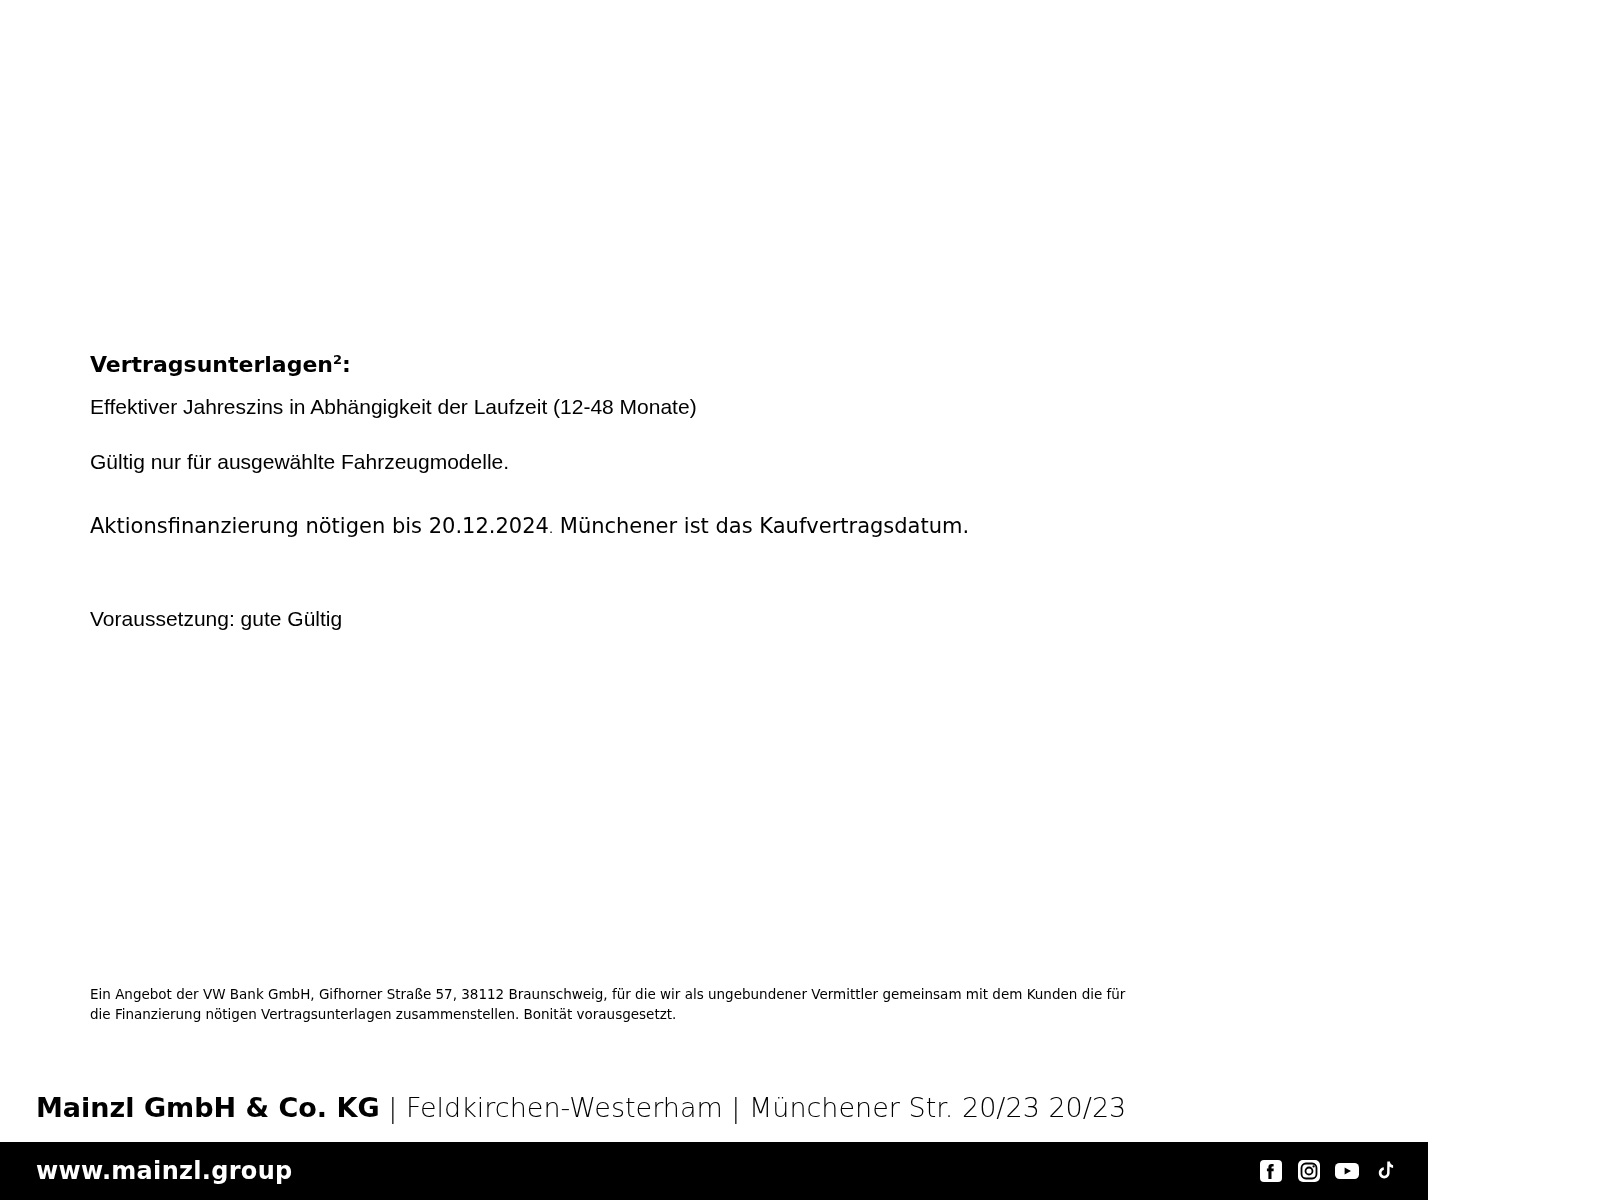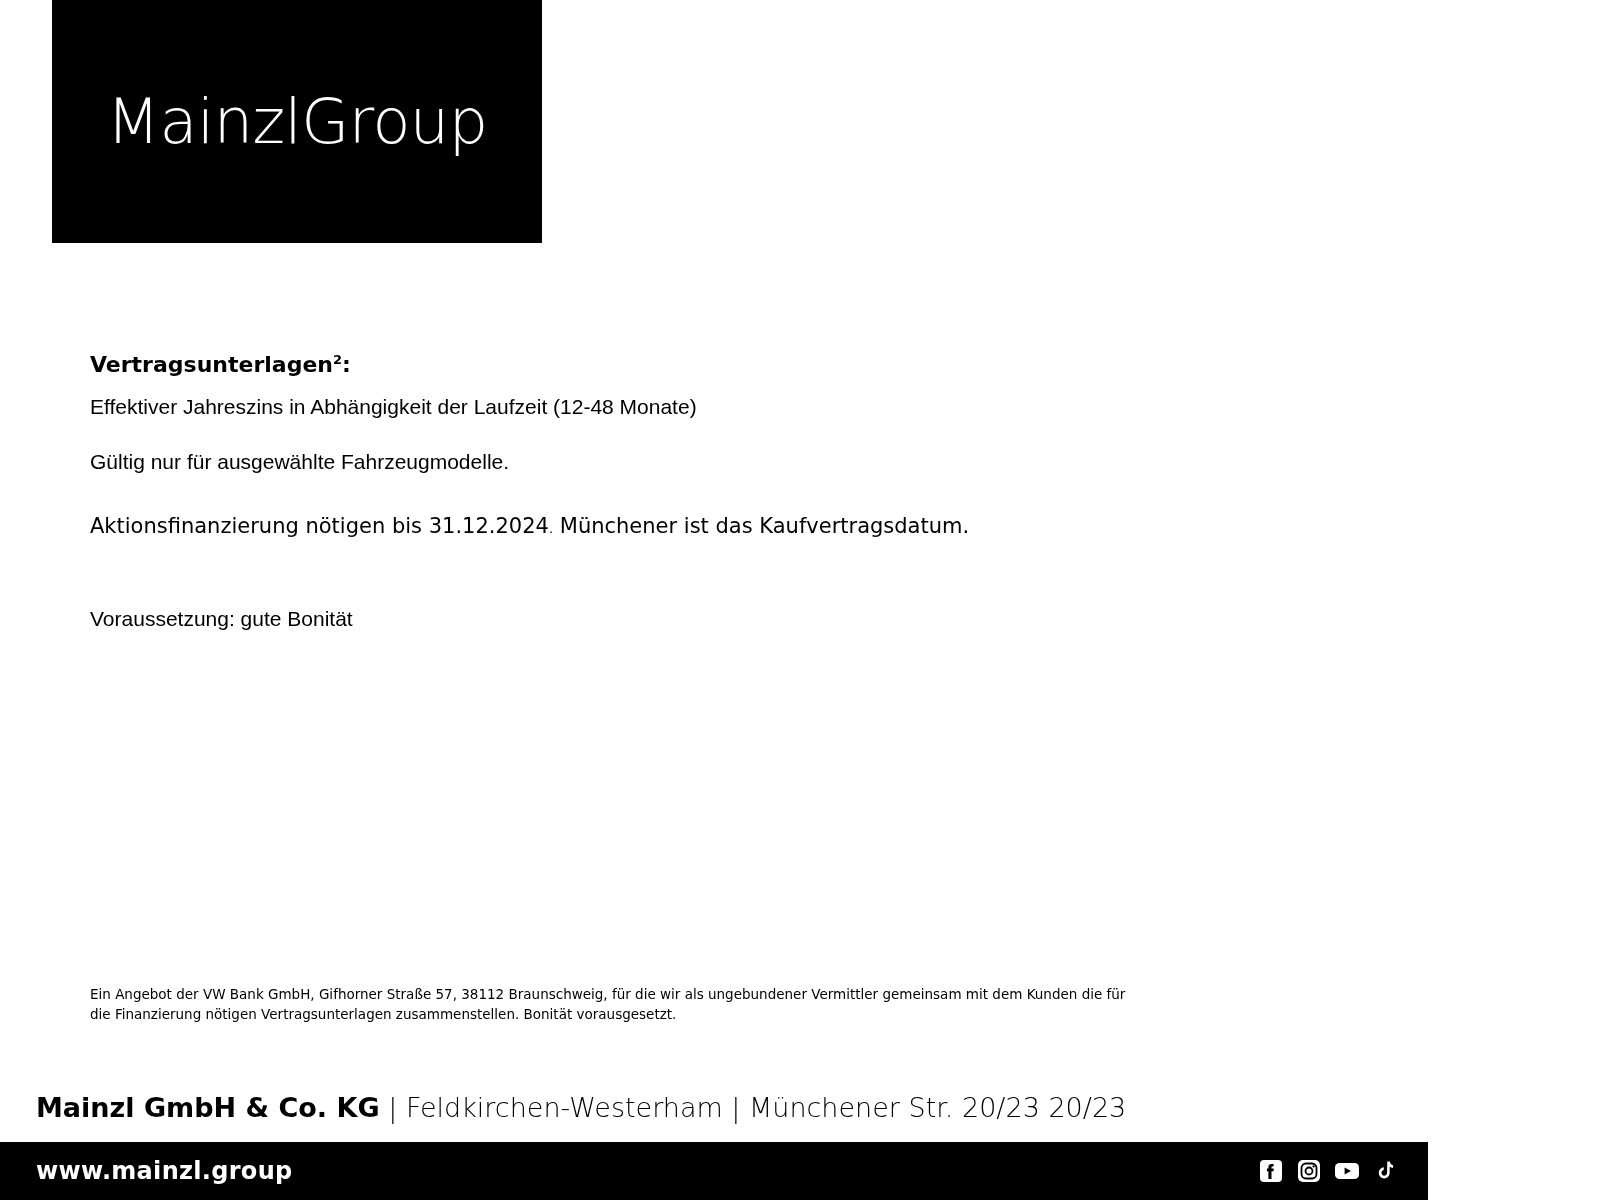--- a/index.html
+++ b/index.html
@@ -161,41 +161,38 @@
     align-items: center;
     justify-content: center;
   }
   .social-icon svg { display: block; }
 </style>
 </head>
 <body>
 
 <div class="page">
 
-  <div class="logo-box">
-    <span class="logo-text">MainzlGroup</span>
-  </div>
 
   <div class="body-block">
 
     <div class="heading">
       <span>Vertragsunterlagen</span><sup>2</sup><span>:</span>
     </div>
 
     <p class="line">Effektiver Jahreszins in Abhängigkeit der Laufzeit (12-48 Monate)</p>
 
     <p class="line spaced-top">Gültig nur für ausgewählte Fahrzeugmodelle.</p>
 
     <div class="promo-line">
       <span>Aktionsfinanzierung nötigen bis</span>
-      <span class="date">31.12.2024</span><span class="tiny-dot">.</span>
+      <span class="date">20.12.2024</span><span class="tiny-dot">.</span>
       <span>Münchener ist das Kaufvertragsdatum.</span>
     </div>
 
-    <div class="bonitaet">Voraussetzung: gute Bonität</div>
+    <div class="bonitaet">Voraussetzung: gute Gültig</div>
   </div>
 
   <div class="fineprint">Ein Angebot der  VW Bank GmbH, Gifhorner Straße 57, 38112 Braunschweig, für die wir als ungebundener Vermittler gemeinsam mit dem Kunden die für die Finanzierung nötigen Vertragsunterlagen zusammenstellen. Bonität vorausgesetzt.</div>
 
   <div class="footer-address">
     <span class="company">Mainzl GmbH &amp; Co. KG</span><span class="sep"> | </span><span>Feldkirchen-Westerham</span><span class="sep"> | </span><span>Münchener Str. 20/23</span> <span class="trail glyph">20/23</span>
   </div>
 
   <div class="bottom-bar">
     <span class="site-url">www.mainzl.group</span>

